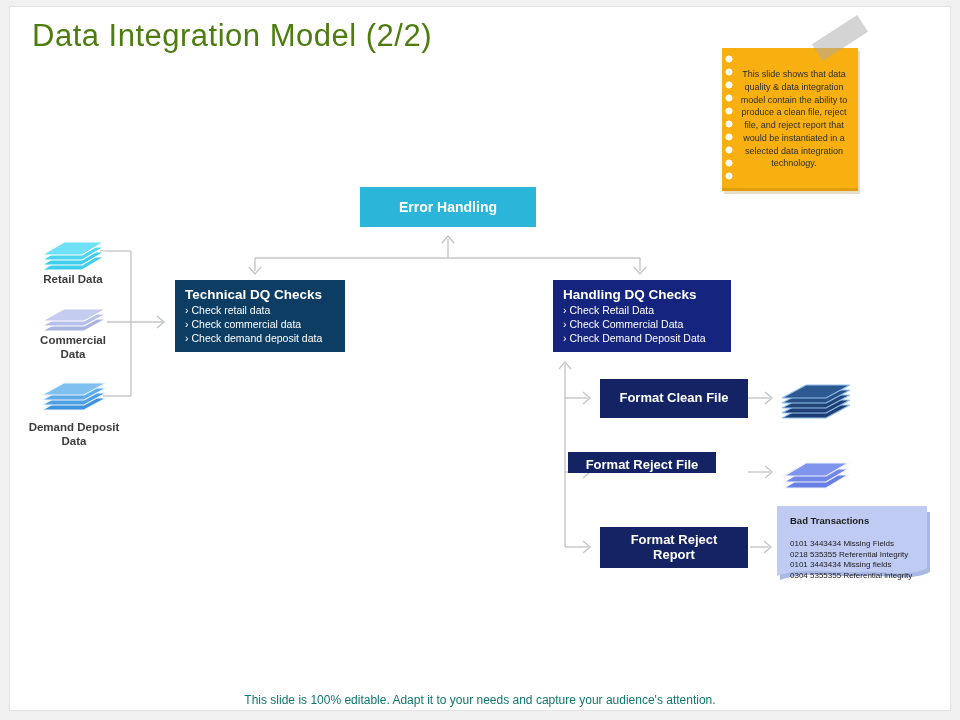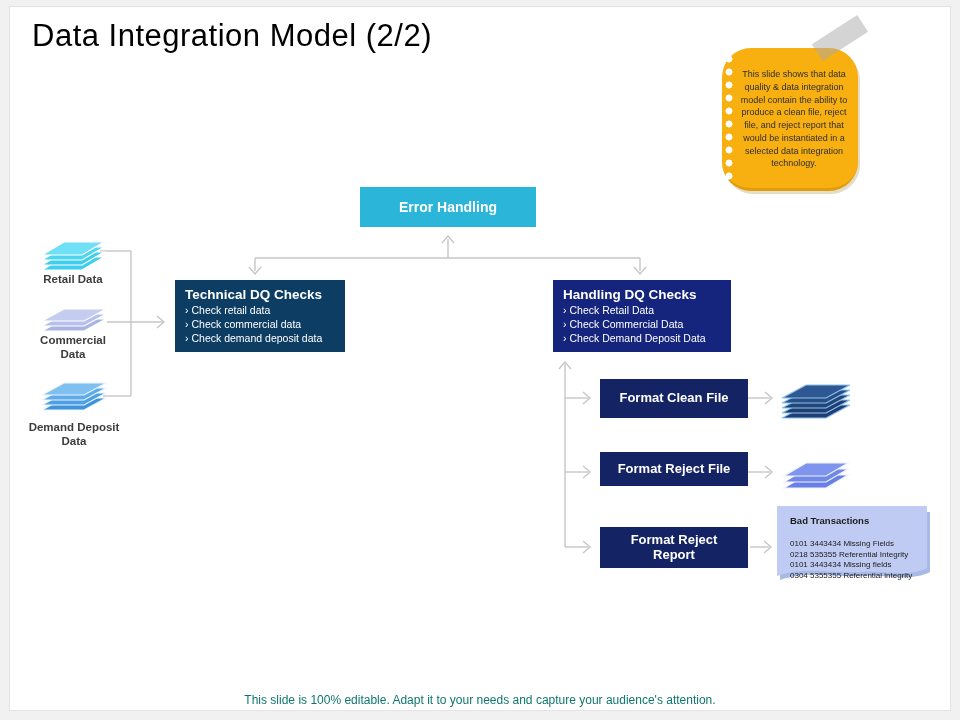--- a/index.html
+++ b/index.html
@@ -1,46 +1,46 @@
 <!DOCTYPE html>
 <html><head>
 <meta charset="utf-8">
 <style>
   html,body{margin:0;padding:0;width:960px;height:720px;overflow:hidden;background:#f1f1f1;
     font-family:"Liberation Sans", sans-serif;}
   #app{position:relative;width:960px;height:720px;}
   .slide-bg{position:absolute;left:9px;top:6px;right:9px;bottom:9px;background:#ffffff;
     border:1px solid #e3e3e3;z-index:0;}
   .abs{position:absolute;z-index:2;}
-  .title{left:32px;top:18px;font-size:31px;font-weight:400;color:#000000;letter-spacing:.5px;text-align:center;}
+  .title{left:32px;top:18px;font-size:31px;font-weight:400;color:#4d7c0f;letter-spacing:.5px;text-align:center;}
   .footer{left:0;top:693px;width:960px;text-align:center;font-size:12px;color:#0f766e;}
 
   
   .sticky{left:722px;top:48px;width:136px;height:140px;background:#F8AF10;
-    box-shadow:2px 3px 0 rgba(150,120,40,.25);border-bottom:3px solid #E09C0A;border-radius:29px;}
+    box-shadow:2px 3px 0 rgba(150,120,40,.25);border-bottom:3px solid #E09C0A;}
   .sticky .dots{position:absolute;left:3px;top:7px;width:8px;height:128px;
     background-image:radial-gradient(circle at 4px 4px,#ffffff 3.2px,rgba(255,255,255,0) 3.8px);
     background-size:8px 13px;background-repeat:repeat-y;}
   .sticky .note-text{position:absolute;left:16px;top:20px;width:112px;font-size:9px;line-height:1.42;
     color:#2e2e2e;text-align:center;}
   .tape{left:813px;top:28px;width:54px;height:20px;background:rgba(170,170,170,.5);
     transform:rotate(-33deg);z-index:3;}
 
   
   .box{display:flex;align-items:center;justify-content:center;color:#fff;font-weight:bold;text-align:center;}
   .error-box{left:360px;top:187px;width:176px;height:40px;background:#2BB5D9;font-size:14px;}
   .dq-box{color:#fff;padding:7px 10px 6px 10px;box-sizing:border-box;}
   .tech-box{left:175px;top:280px;width:170px;height:72px;background:#0D3D63;}
   .biz-box{left:553px;top:280px;width:178px;height:72px;background:#15247D;}
   .dq-title{font-size:13.5px;font-weight:bold;margin-bottom:2px;}
   .bullet{font-size:10.5px;line-height:1.32;white-space:nowrap;}
   .chev{margin-right:3px;}
   .fmt-box{background:#142364;font-size:13px;line-height:1.15;}
   .fmt1{left:600px;top:379px;width:148px;height:39px;}
-  .fmt2{left:600px;top:452px;width:148px;height:34px;}
+  .fmt2{left:568px;top:452px;width:148px;height:21px;align-items:flex-end;}
   .fmt3{left:600px;top:527px;width:148px;height:41px;}
 
   
   .src-label{font-weight:bold;color:#3d3d3d;font-size:11.5px;line-height:1.25;text-align:center;
     word-wrap:break-word;overflow-wrap:break-word;}
   .lbl-retail{left:40px;top:272px;width:66px;}
   .lbl-commercial{left:38px;top:333px;width:70px;}
   .lbl-demand{left:24px;top:420px;width:100px;}
 
   

